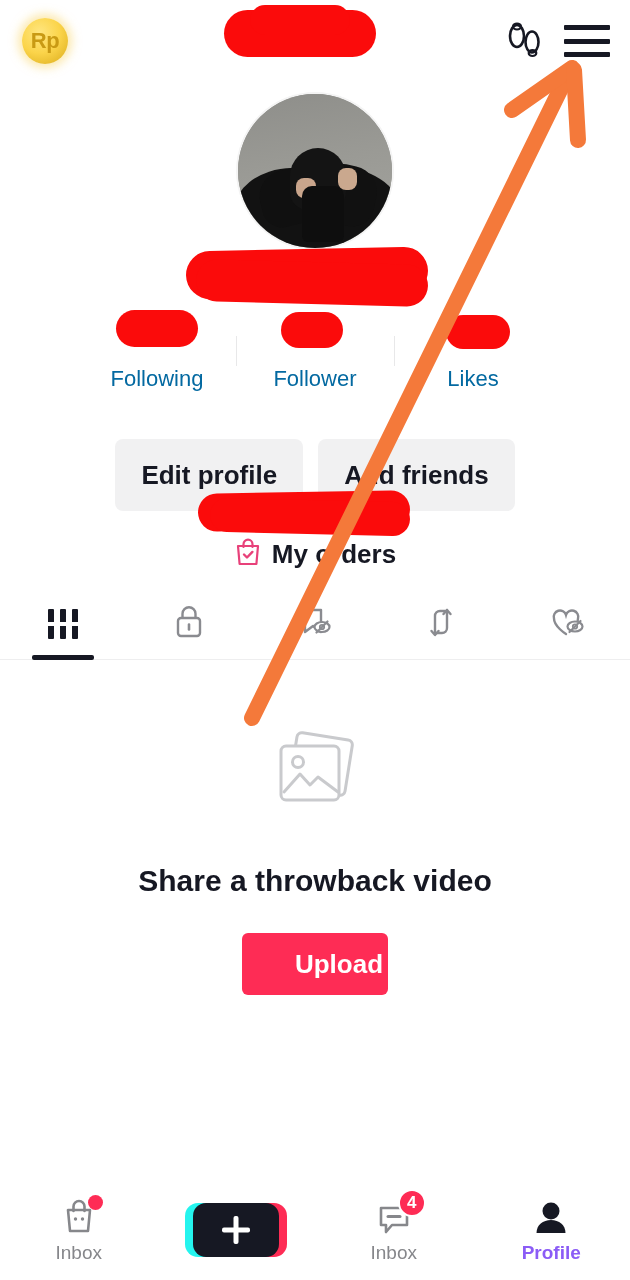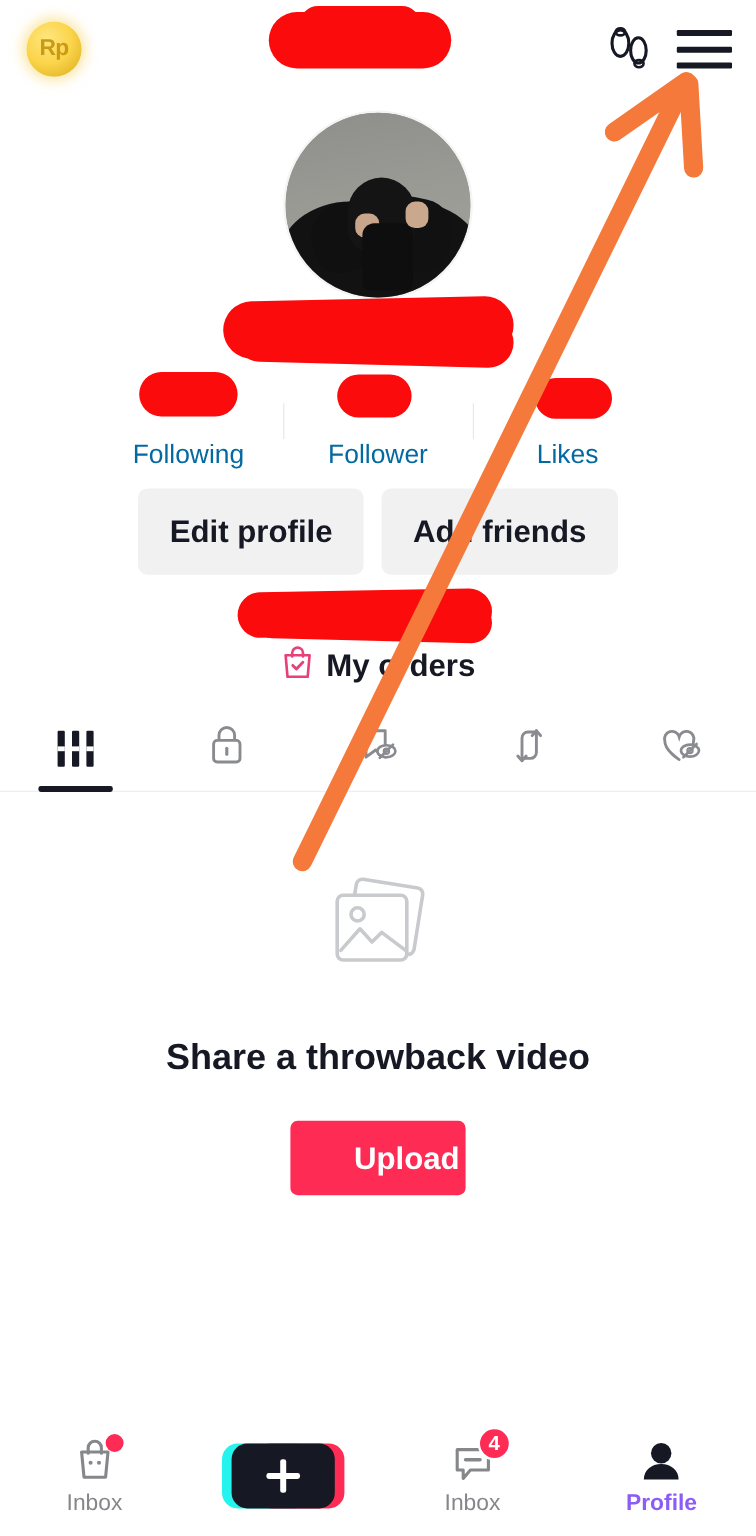--- a/index.html
+++ b/index.html
@@ -20,21 +20,21 @@
     position: absolute; top: 0; left: 0;
     width: 630px; height: 82px;
     display: flex; align-items: center;
   }
   .coin {
     position: absolute; left: 22px; top: 18px;
     width: 46px; height: 46px; border-radius: 50%;
     background: radial-gradient(circle at 38% 32%, #ffe680 0%, #fbd44a 48%, #e8bc2e 78%, #f3d978 100%);
     box-shadow: 0 0 10px 4px rgba(250,215,110,0.55);
     display: flex; align-items: center; justify-content: center;
-    color: #c99a14; font-size: 19px; font-weight: bold;
+    color: #c99a14; font-size: 22px; font-weight: bold;
     letter-spacing: -0.5px;
   }
   .topbar-title {
     position: absolute; left: 0; top: 0;
     width: 630px; height: 82px;
     display: flex; align-items: center; justify-content: center;
     font-size: 26px; font-weight: bold; color: #161823;
   }
   .footprints {
     position: absolute; right: 82px; top: 18px;
@@ -135,20 +135,21 @@
     width: 630px;
     display: flex; justify-content: center; gap: 15px;
   }
   .act-btn {
     height: 72px; min-width: 180px; padding: 0 26px;
     background: #f1f1f2; border: none; border-radius: 8px;
     font-family: "Liberation Sans", sans-serif;
     font-size: 26px; font-weight: bold; color: #161823;
     display: flex; align-items: center; justify-content: center;
     cursor: pointer;
+    margin-top: 32px;
   }
 
   
   .bio-line {
     position: absolute; top: 495px; left: 0; width: 630px;
     height: 34px;
   }
   .orders-row {
     position: absolute; top: 537px; left: 0; width: 630px;
     display: flex; align-items: center; justify-content: center; gap: 10px;

